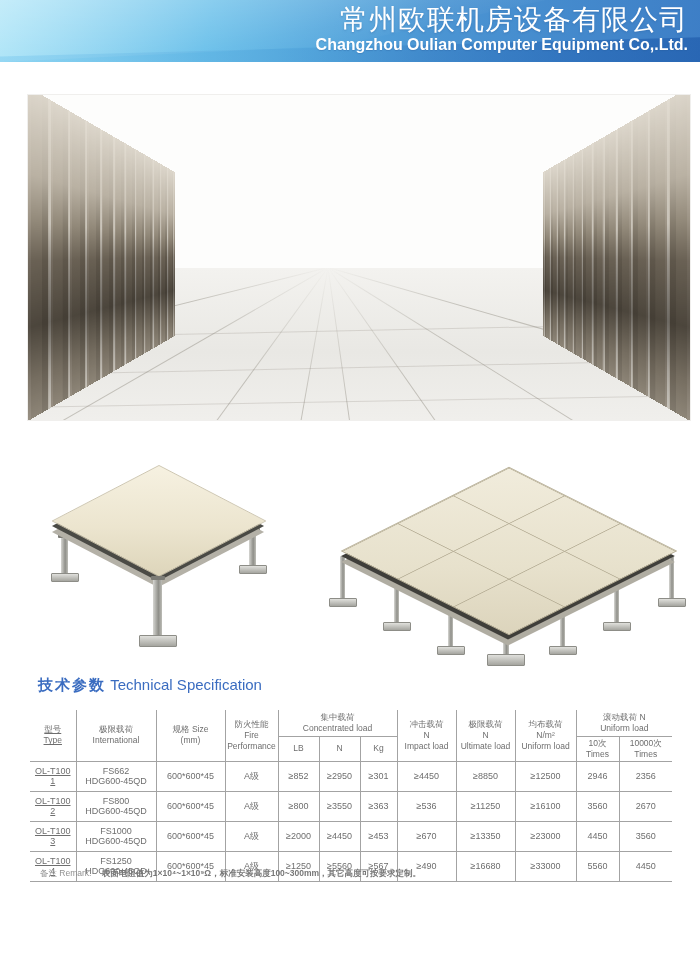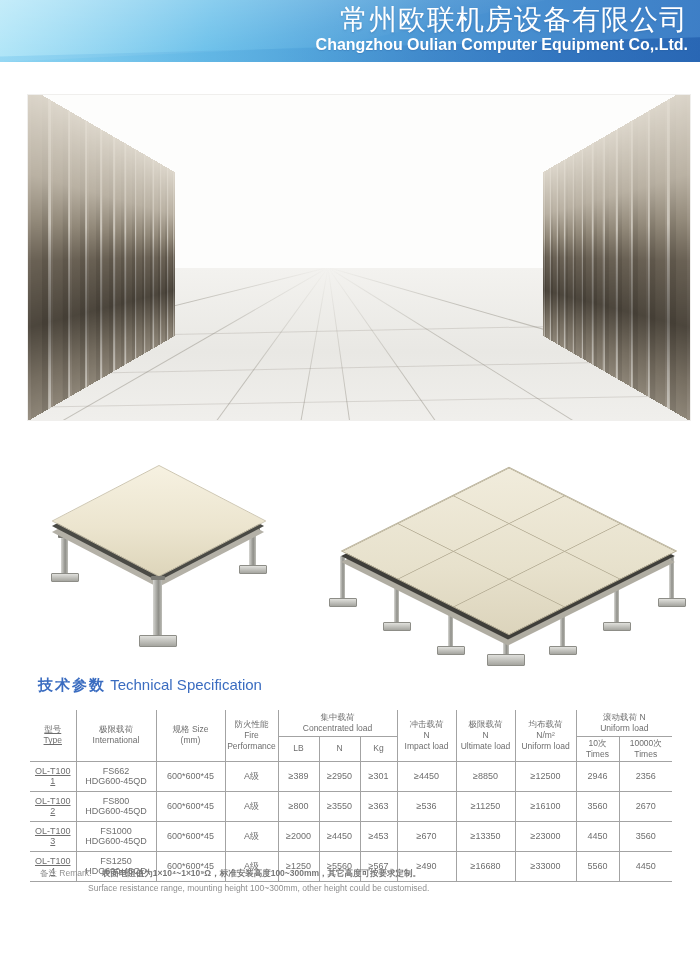--- a/index.html
+++ b/index.html
@@ -255,21 +255,21 @@
         <td class="nol two">
             <span>OL-T100</span>
             <span>1</span>
           </td>
         <td class="two">
             <span>FS662</span>
             <span>HDG600-45QD</span>
           </td>
         <td>600*600*45</td>
         <td>A级</td>
-        <td>≥389</td>
+        <td>≥852</td>
         <td>≥2950</td>
         <td>≥301</td>
         <td>≥4450</td>
         <td>≥8850</td>
         <td>≥12500</td>
         <td>2946</td>
         <td>2356</td>
       </tr>
       <tr>
         <td class="nol two">
@@ -332,16 +332,15 @@
         <td>4450</td>
       </tr>
     </tbody>
   </table>
 
   <div class="remark">
     <div>
       <span class="lbl">备注 Remark:</span>
       <span class="cn">表面电阻值为1×10⁴~1×10⁹Ω，标准安装高度100~300mm，其它高度可按要求定制。</span>
     </div>
-    <div class="en">Surface resistance range, mounting height 100~300mm, other height could be customised.</div>
   </div>
 
 </div>
 
 </body></html>

